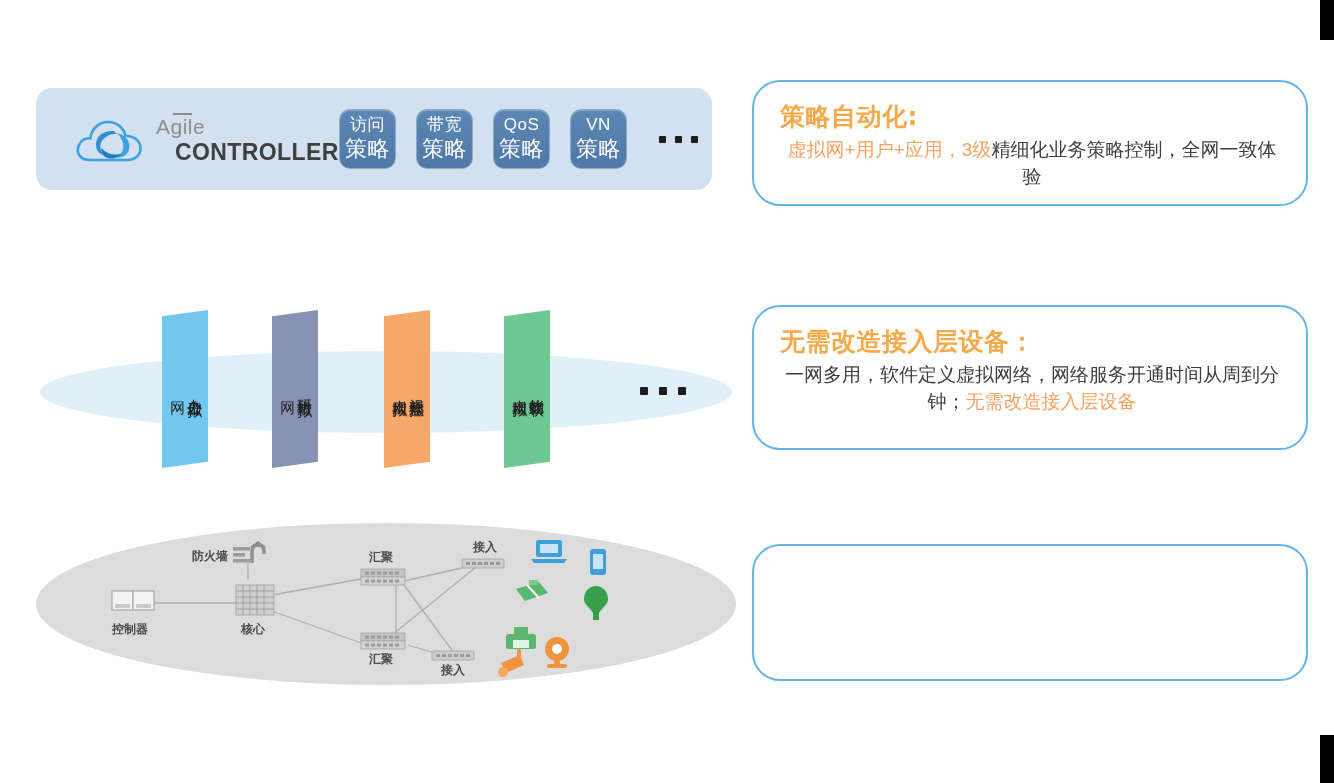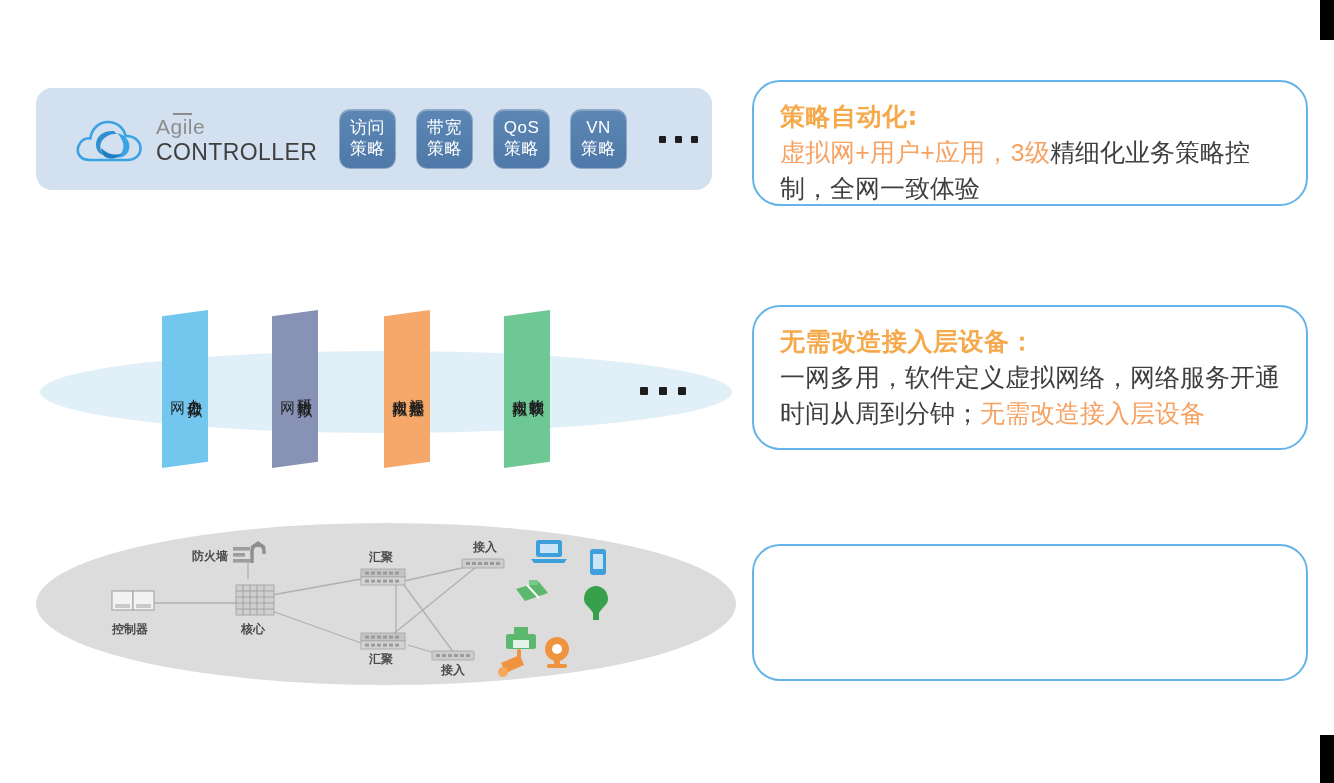--- a/index.html
+++ b/index.html
@@ -27,33 +27,33 @@
   #cloud-icon { width:70px; height:58px; position:relative; }
   #brand-text { display:flex; flex-direction:column; line-height:1; }
   #brand-agile {
     font-size:21px; color:#8d8d8d; letter-spacing:.5px; font-weight:400;
     position:relative; padding-top:2px;
   }
   #brand-agile .macron {
     position:absolute; left:17px; top:-1px; width:19px; height:2px; background:#8d8d8d;
   }
   #brand-controller {
-    font-size:23px; font-weight:normal; color:#3f3f3f; letter-spacing:.4px; margin-top:4px;
+    font-size:23px; font-weight:bold; color:#3f3f3f; letter-spacing:.4px; margin-top:4px;margin-left:19px;
   }
 
   .policy-row { position:absolute; left:303px; top:21px; display:flex; align-items:center; gap:20px; }
   .policy-chip {
     width:57px; height:60px; border-radius:11px;
     background:linear-gradient(180deg,#5c87b4 0%,#4e79a8 100%);
     border:1px solid #8fa9c6;
     display:flex; flex-direction:column; align-items:center; justify-content:center;
     color:#ffffff; font-size:17px; line-height:1.22; letter-spacing:.5px;
     box-shadow: inset 0 1px 0 rgba(255,255,255,.28);
   }
-  .policy-chip .l2 { font-size:17px; }
+  .policy-chip .l2 { font-size:22px; }
   #policy-ellipsis { display:flex; gap:9px; margin-left:12px; align-items:center; }
   #policy-ellipsis i { width:7px; height:7px; background:#1d1d1d; border-radius:1px; display:block; }
 
   
   #vn-stage { position:absolute; left:36px; top:300px; width:700px; height:185px; }
   #vn-ellipse {
     position:absolute; left:4px; top:51px; width:692px; height:82px;
     background:#e1eff9; border-radius:50%;
   }
   .vn-plane { position:absolute; top:10px; width:46px; height:158px; }
@@ -92,22 +92,23 @@
     padding:18px 22px 16px 26px;
   }
   #card-1 { top:80px;  height:126px; }
   #card-2 { top:305px; height:145px; }
   #card-3 { top:544px; height:137px; }
   .card-title {
     font-size:25px; font-weight:bold; color:#f5a94a; letter-spacing:.5px;
     font-family:"DejaVu Sans","Liberation Sans",sans-serif; margin-bottom:4px;
   }
   .card-body {
-    font-size:25px; line-height:1.42; color:#3f3f3f;
-    font-family:Liberation Mono, monospace;
+    font-size:19px; line-height:1.42; color:#3f3f3f;
+    font-family:Liberation Sans, sans-serif;
+    text-align:center;
   }
   .hl { color:#f5a263; }
 </style>
 </head>
 <body>
 
 <div id="page">
 
   <div class="edge-bar" id="edge-top"></div>
   <div class="edge-bar" id="edge-bottom"></div>

